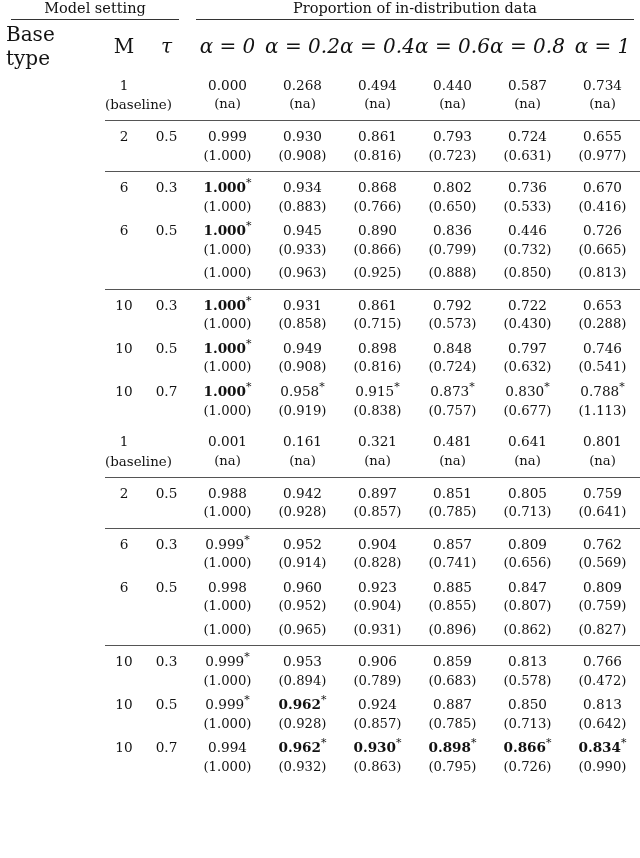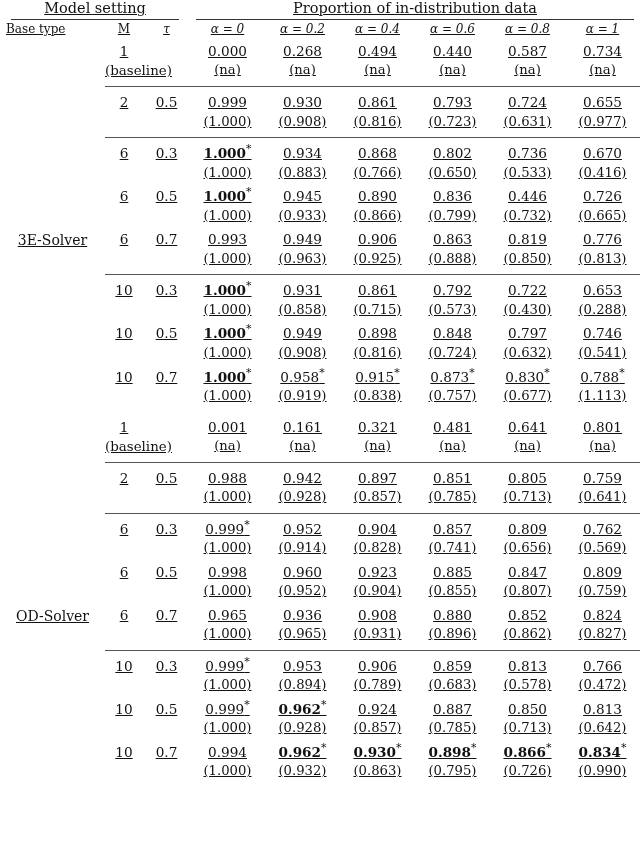--- a/index.html
+++ b/index.html
@@ -11,21 +11,20 @@
     width: 640px;
     height: 858px;
     font-family: "DejaVu Serif", "Liberation Serif", serif;
     color: #121212;
     overflow: hidden;
   }
   #table-root {
     position: relative;
     width: 640px;
     height: 740px;
-    text-decoration: underline;
   }
   table.sci {
     border-collapse: collapse;
     width: 640px;
     table-layout: fixed;
     font-size: 13.5px;
   }
   table.sci td, table.sci th {
     padding: 0;
     margin: 0;
@@ -60,21 +59,21 @@
   .spacer-sm td { height: 4px; font-size: 0; line-height: 0; }
 
   
   .grp-head {
     text-align: center;
     font-size: 14.5px;
     padding-bottom: 2px;
   }
   .col-head {
     text-align: center;
-    font-size: 12px;
+    font-size: 20px;
     padding: 4px 0 5px 0;
   }
   .col-head.left { text-align: left; padding-left: 6px; }
 
   
   .num {
     text-align: center;
     font-size: 13.6px;
     line-height: 1.42;
     white-space: nowrap;
@@ -269,31 +268,20 @@
           <td class="num sub">(0.933)</td>
           <td class="num sub">(0.866)</td>
           <td class="num sub">(0.799)</td>
           <td class="num sub">(0.732)</td>
           <td class="num sub">(0.665)</td>
         </tr>
         <tr class="spacer-sm">
           <td colspan="9" style="height: 5px;"></td>
         </tr>
         <tr>
-          <td class="cell-base" rowspan="1">3E-Solver</td>
-          <td class="cell-m">6</td>
-          <td class="cell-tau">0.7</td>
-          <td class="num">0.993</td>
-          <td class="num">0.949</td>
-          <td class="num">0.906</td>
-          <td class="num">0.863</td>
-          <td class="num">0.819</td>
-          <td class="num">0.776</td>
-        </tr>
-        <tr>
           <td class="cell-base"></td>
           <td class="cell-m baseline-word"></td>
           <td class="cell-tau"></td>
           <td class="num sub">(1.000)</td>
           <td class="num sub">(0.963)</td>
           <td class="num sub">(0.925)</td>
           <td class="num sub">(0.888)</td>
           <td class="num sub">(0.850)</td>
           <td class="num sub">(0.813)</td>
         </tr>
@@ -502,31 +490,20 @@
           <td class="num sub">(0.952)</td>
           <td class="num sub">(0.904)</td>
           <td class="num sub">(0.855)</td>
           <td class="num sub">(0.807)</td>
           <td class="num sub">(0.759)</td>
         </tr>
         <tr class="spacer-sm">
           <td colspan="9" style="height: 5px;"></td>
         </tr>
         <tr>
-          <td class="cell-base" rowspan="1">OD-Solver</td>
-          <td class="cell-m">6</td>
-          <td class="cell-tau">0.7</td>
-          <td class="num">0.965</td>
-          <td class="num">0.936</td>
-          <td class="num">0.908</td>
-          <td class="num">0.880</td>
-          <td class="num">0.852</td>
-          <td class="num">0.824</td>
-        </tr>
-        <tr>
           <td class="cell-base"></td>
           <td class="cell-m baseline-word"></td>
           <td class="cell-tau"></td>
           <td class="num sub">(1.000)</td>
           <td class="num sub">(0.965)</td>
           <td class="num sub">(0.931)</td>
           <td class="num sub">(0.896)</td>
           <td class="num sub">(0.862)</td>
           <td class="num sub">(0.827)</td>
         </tr>

